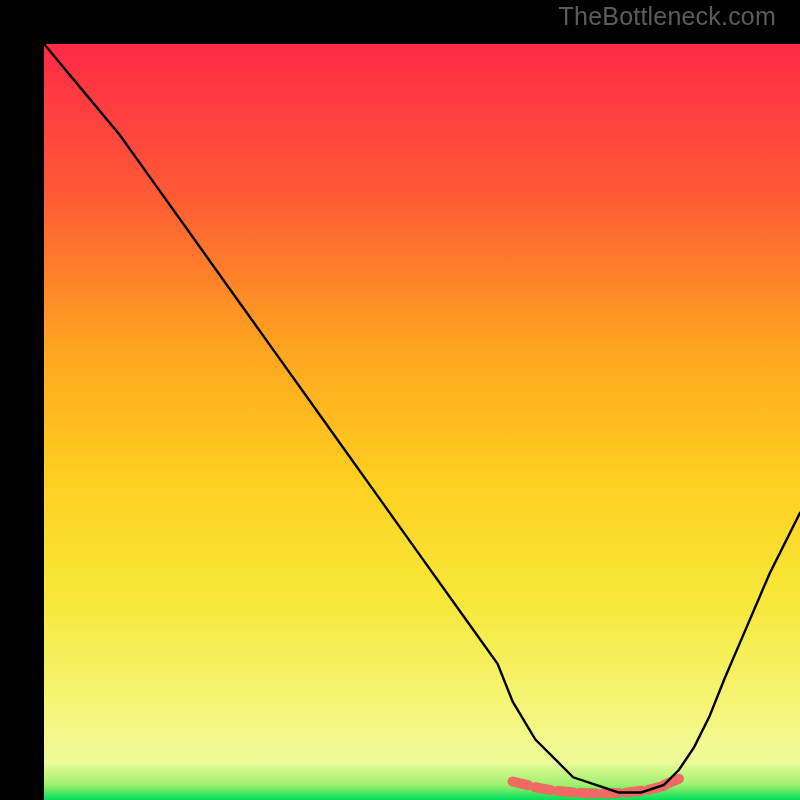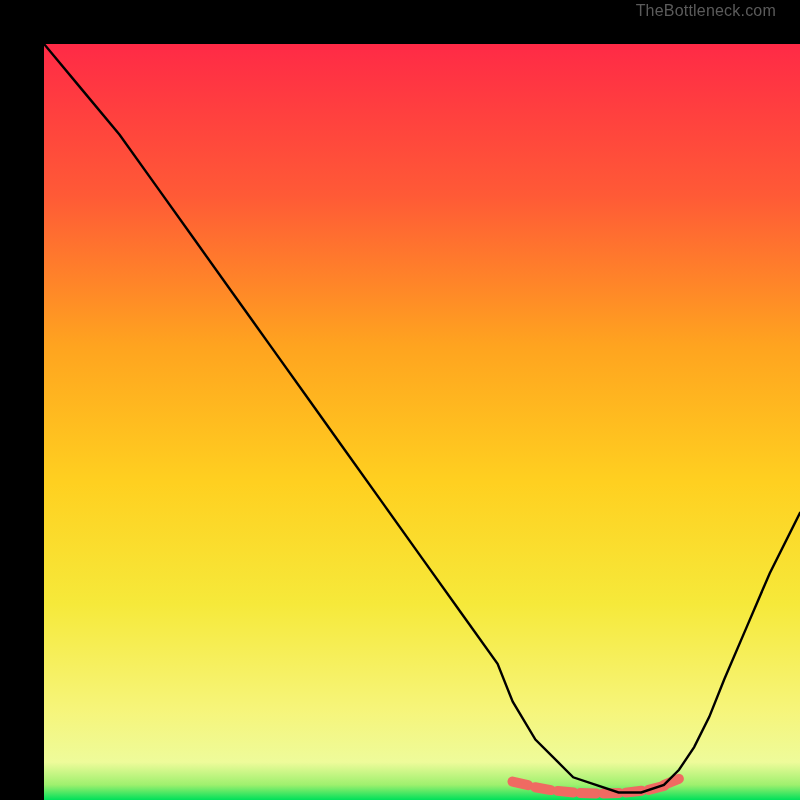--- a/index.html
+++ b/index.html
@@ -16,21 +16,21 @@
     top: 22px;
     width: 756px;
     height: 756px;
     background: #000;
   }
   .watermark {
     position: absolute;
     top: 2px;
     right: 24px;
     font-family: Arial, Helvetica, sans-serif;
-    font-size: 16px;
+    font-size: 25px;
     font-weight: 500;
     color: #5b5b5b;
     letter-spacing: 0.2px;
   }
   .plot {
     position: absolute;
     left: 22px;
     top: 22px;
     width: 756px;
     height: 756px;

